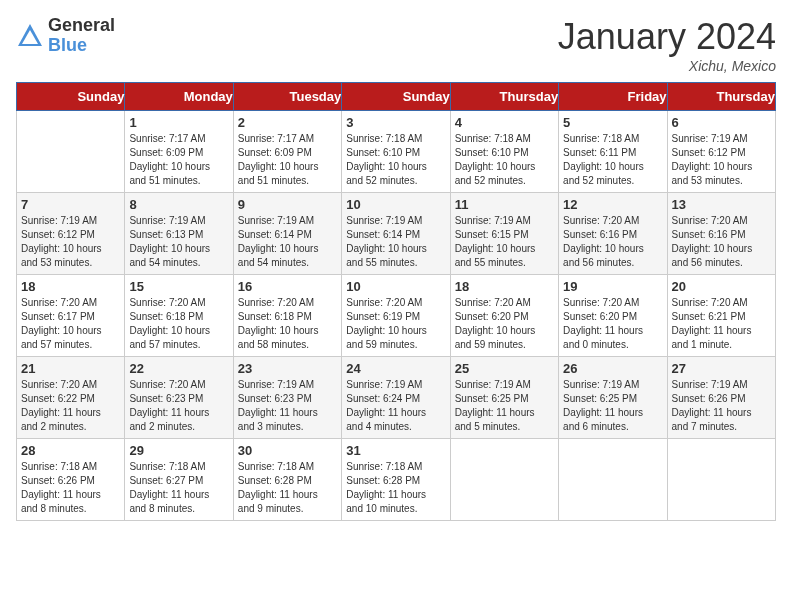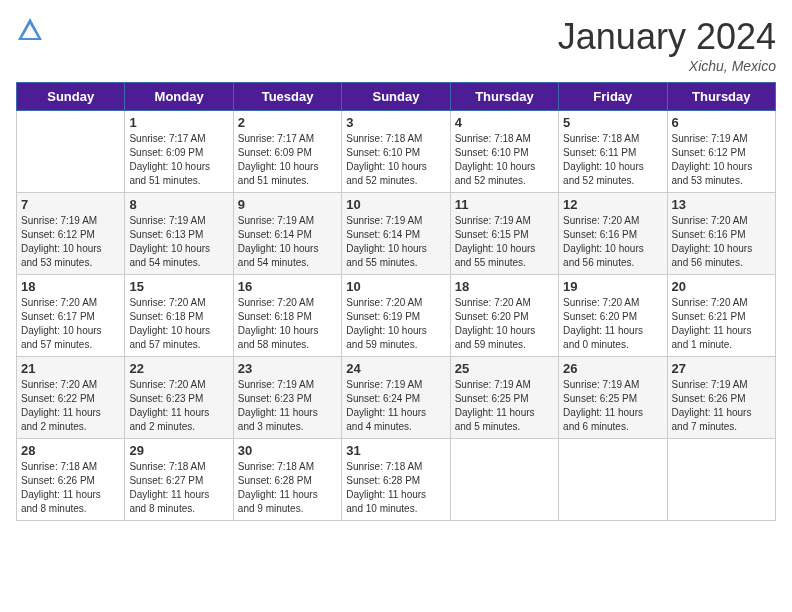--- a/index.html
+++ b/index.html
@@ -53,24 +53,24 @@
       font-size: 14px;
       color: #555;
       font-style: italic;
     }
     table {
       width: 100%;
       border-collapse: collapse;
       font-size: 11px;
     }
     thead tr th {
-      background-color: #4c1d95;
+      background-color: #b91c1c;
       color: #fff;
-      padding: 6px 13px;
-      text-align: center;
+      padding: 6px 0;
+      text-align: right;
       font-size: 13px;
       font-weight: bold;
       border: 1px solid #3a6aaa;
     }
     tbody tr td {
       border: 1px solid #ccc;
       vertical-align: top;
       padding: 4px;
       width: 14.28%;
       min-height: 80px;
@@ -98,20 +98,24 @@
   </style>
 </head>
 <body>
 
 <div class="header">
   <div class="logo">
     <svg class="logo-icon" viewBox="0 0 28 28" xmlns="http://www.w3.org/2000/svg">
       <polygon points="14,2 26,24 2,24" fill="#4a90d9"></polygon>
       <polygon points="14,8 22,22 6,22" fill="#fff"></polygon>
     </svg>
+    <div class="logo-text">
+      <span class="logo-general">General</span>
+      <span class="logo-blue">Blue</span>
+    </div>
   </div>
   <div class="title-block">
     <div class="month-title">January 2024</div>
     <div class="subtitle">Xichu, Mexico</div>
   </div>
 </div>
 
 <table>
   <thead>
     <tr>

